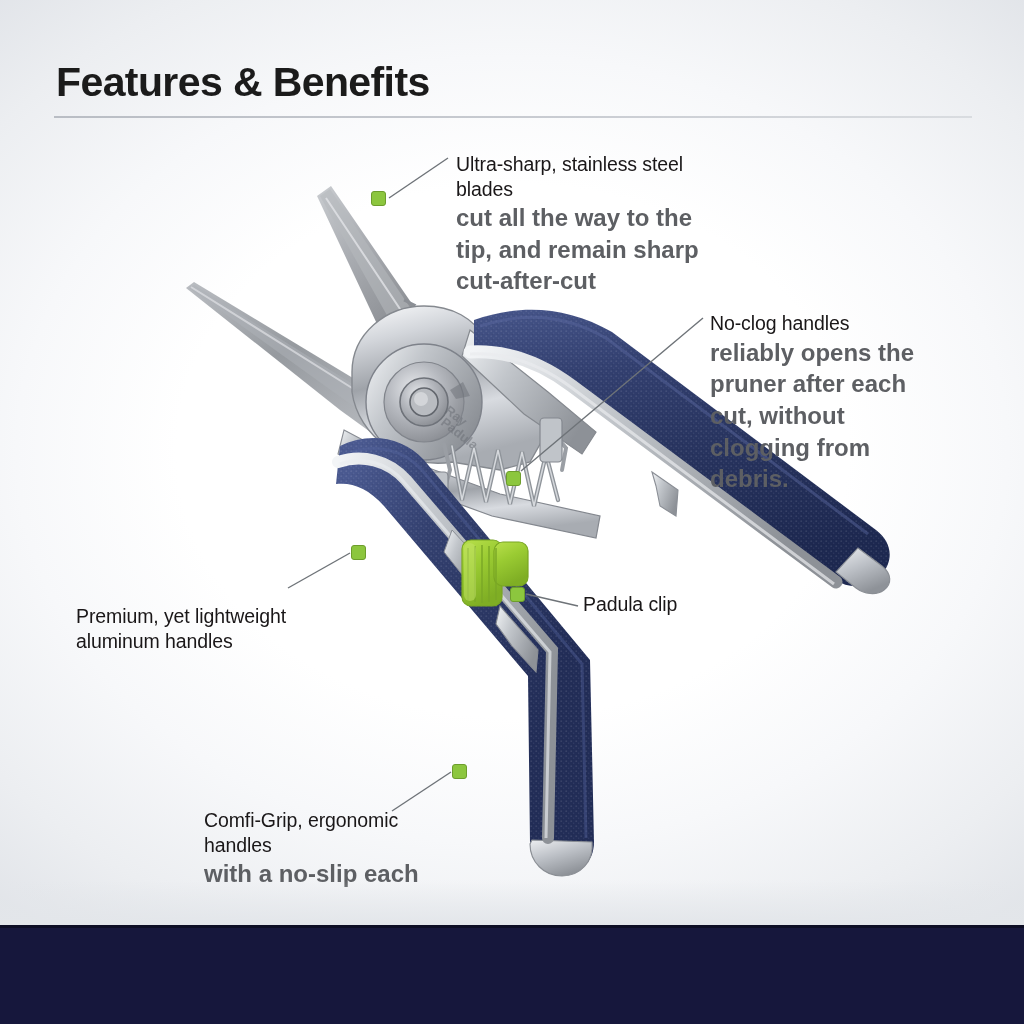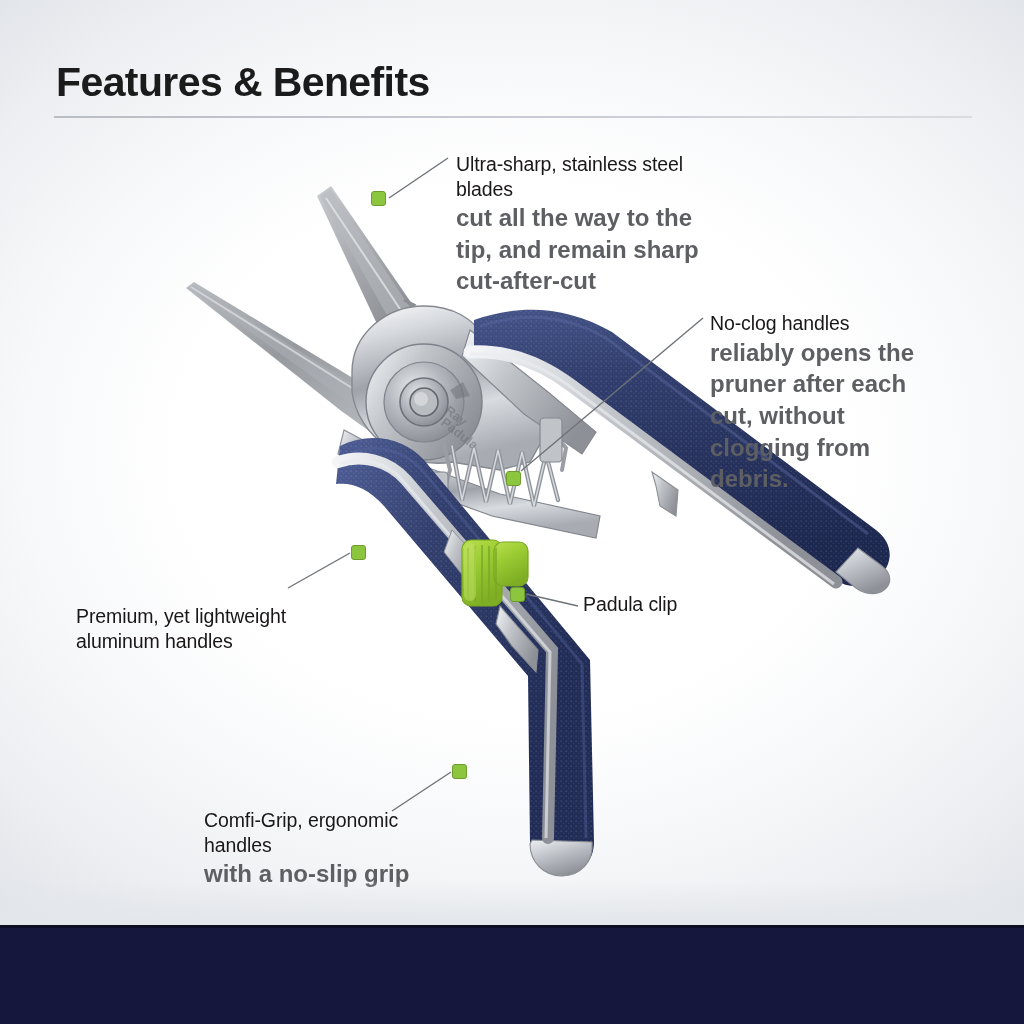--- a/index.html
+++ b/index.html
@@ -323,20 +323,20 @@
   <div class="callout align-left" id="callout-premium">
     <div class="head">Premium, yet lightweight aluminum handles</div>
   </div>
 
   <div class="callout align-left" id="callout-safety">
     <div class="head">Padula clip</div>
   </div>
 
   <div class="callout align-left" id="callout-comfi">
     <div class="head">Comfi-Grip, ergonomic handles</div>
-    <div class="sub">with a no-slip grip</div>
+    <div class="sub">with a no-slip each</div>
   </div>
 
   <div id="above-banner-fade"></div>
   <div id="banner-hairline"></div>
   <div id="bottom-banner"></div>
 
 </div>
 
 </body></html>

